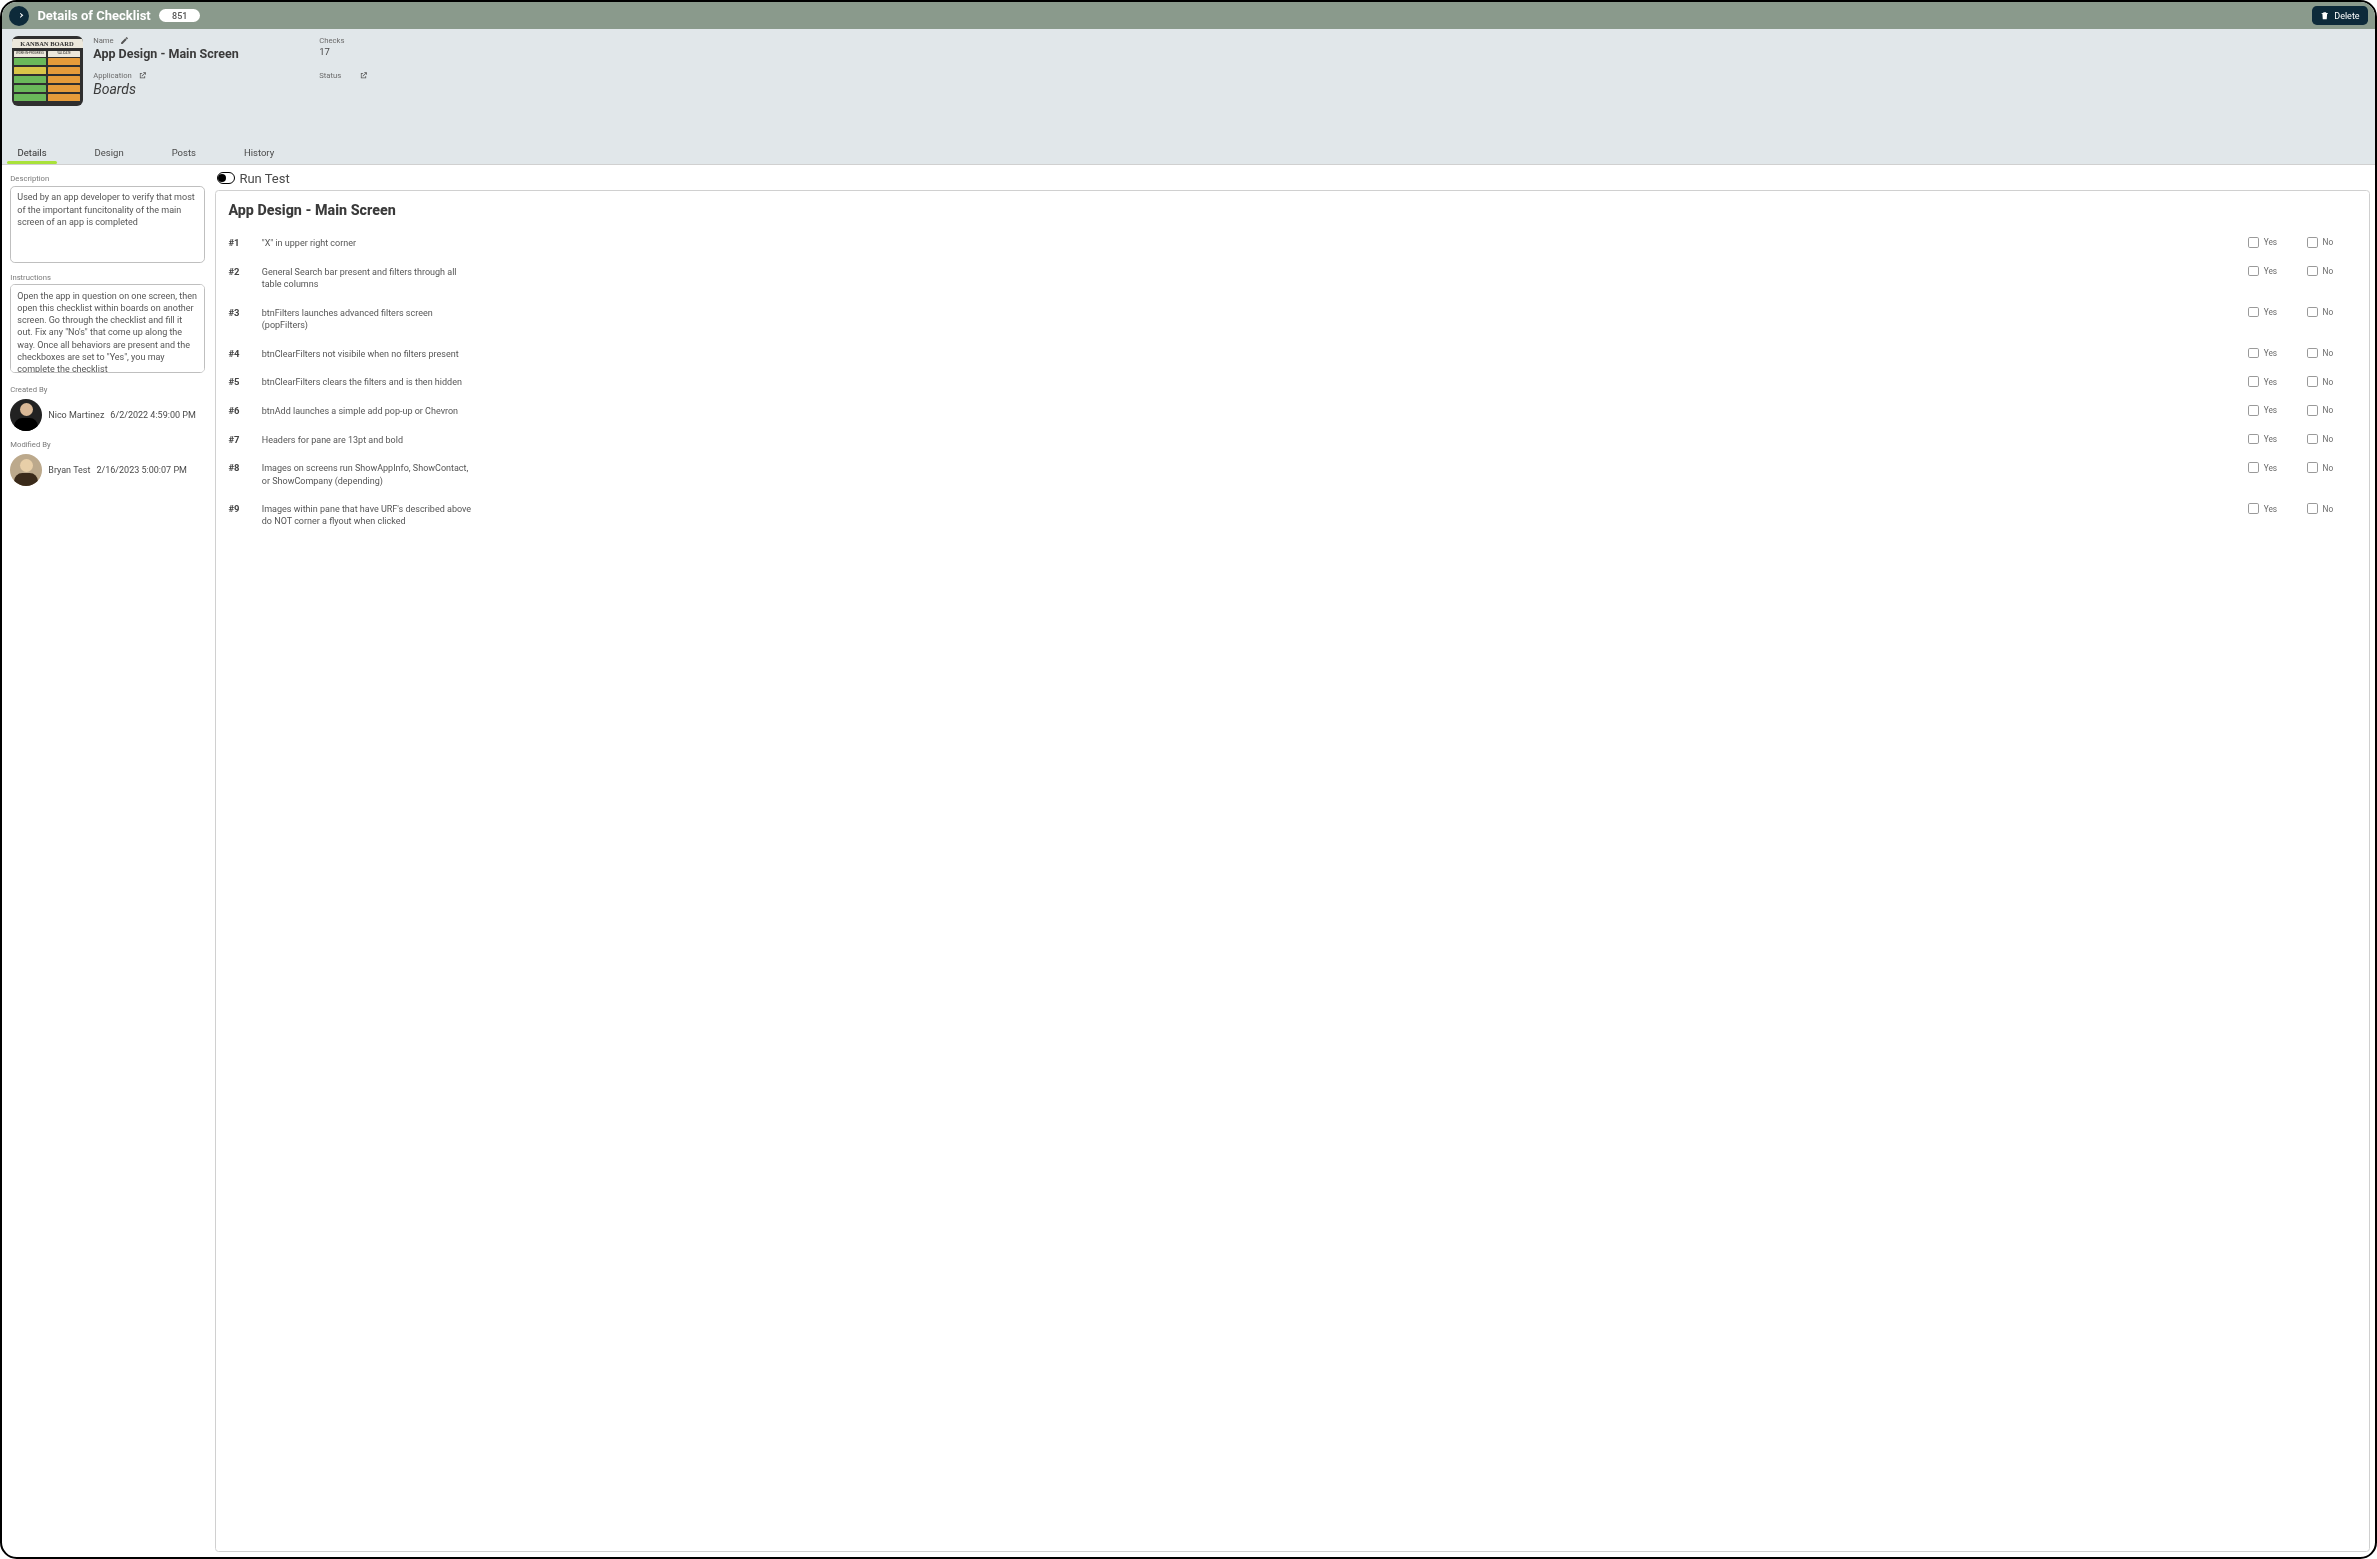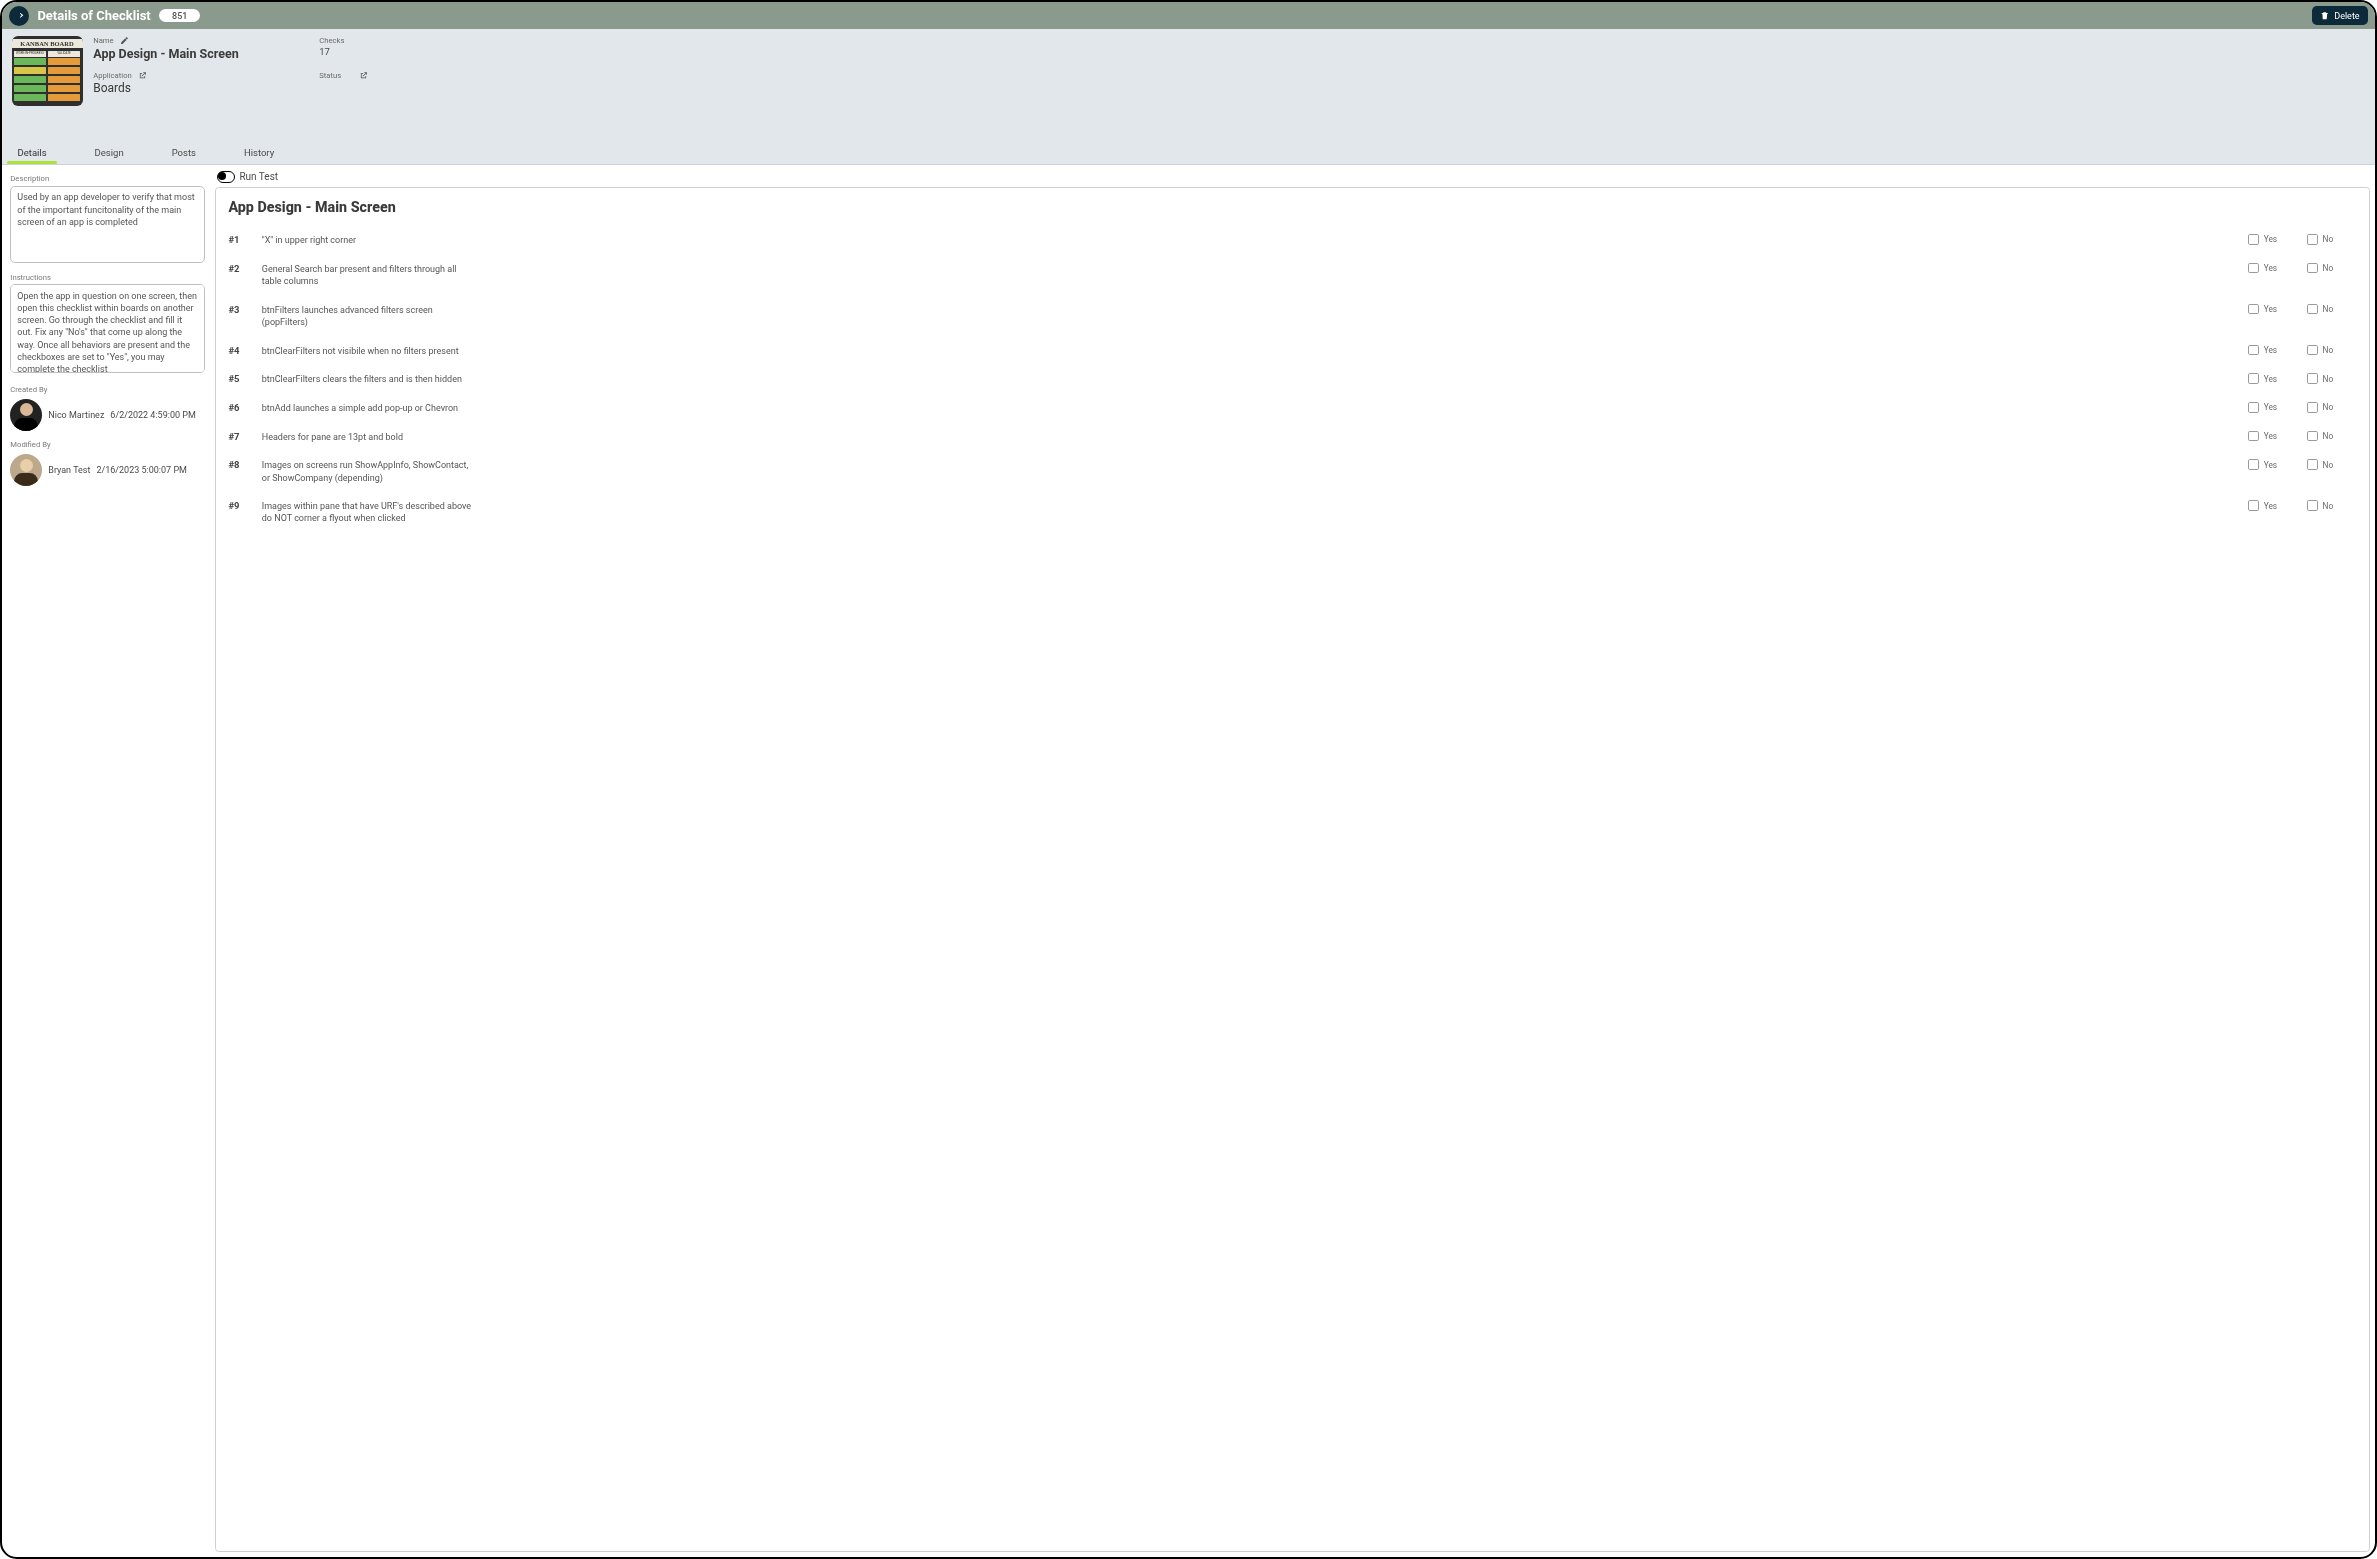--- a/index.html
+++ b/index.html
@@ -110,21 +110,21 @@
     color: #6b6b6b;
     display: flex; align-items: center; gap: 6px;
   }
   .field-label svg { width: 9px; height: 9px; fill: #555; cursor:pointer; }
   .field-value {
     font-size: 12.5px;
     font-weight: 700;
     color: #3a3a3a;
     margin-top: 1.2px;
   }
-  .field-value.small { font-size: 12px; font-weight: 400; }
+  .field-value.small { font-size: 14px; font-weight: 400; font-style: italic; }
   .field-value.num { font-size: 9.5px; font-weight: 400; color:#4a4a4a; }
 
   
   .tabs-row {
     background: #e1e7ea;
     display: flex;
     padding: 0 9.5px;
     gap: 36px;
     align-items: flex-end;
   }
@@ -192,21 +192,21 @@
   .avatar-stack{display:flex;flex-direction:column;align-items:center;}
 
   .right-col {
     flex:1;
     display:flex; flex-direction:column;
     min-width:0;
   }
   .runtest-row {
     display:flex; align-items:center; gap:4.8px;
     padding:6px 3.6px 4.8px 3.6px;
-    font-size:10px; color:#4a4a4a;
+    font-size:13px; color:#4a4a4a;
   }
   .toggle {
     width:18px; height:12px; border:1.2px solid #000; border-radius:594px;
     position:relative; cursor:pointer; background:#fff;
   }
   .toggle::after{
     content:""; position:absolute; left:0.6px; top:0.6px;
     width:8.3px; height:8.3px; border-radius:50%; background:#000;
   }
   .checklist-panel {

